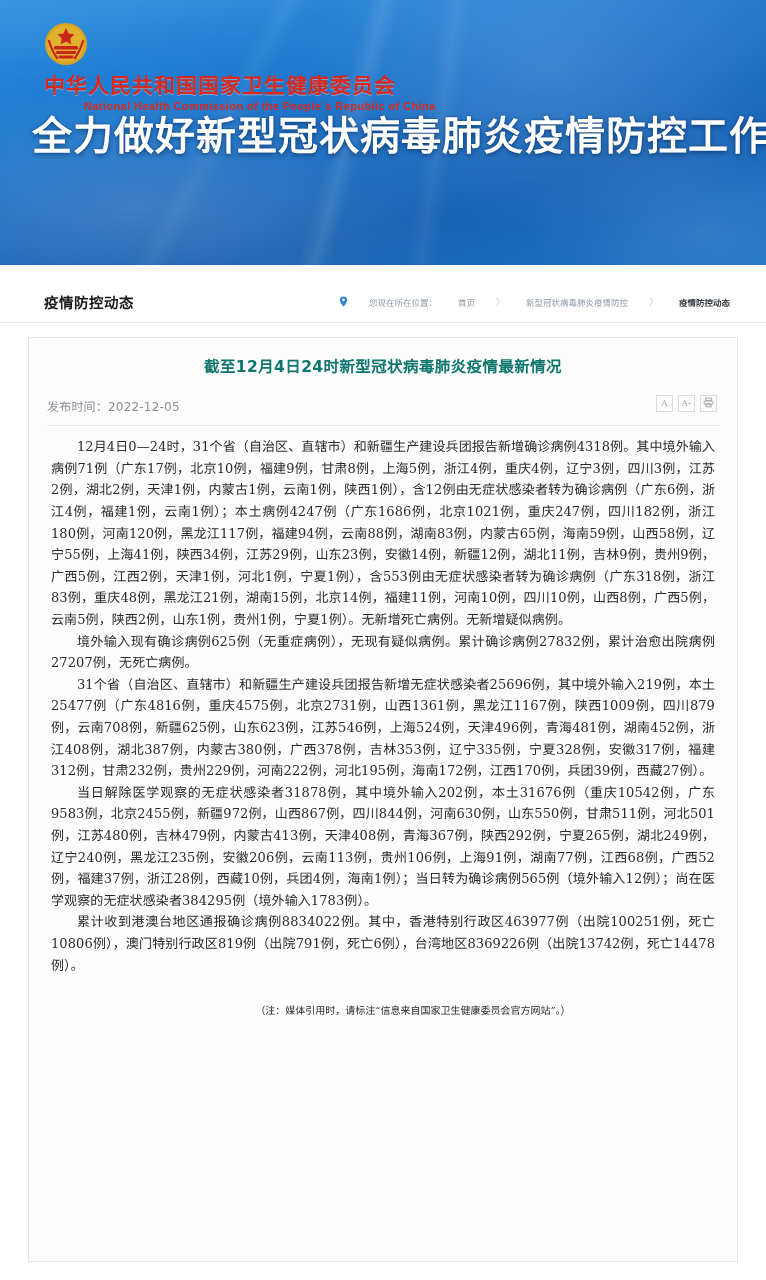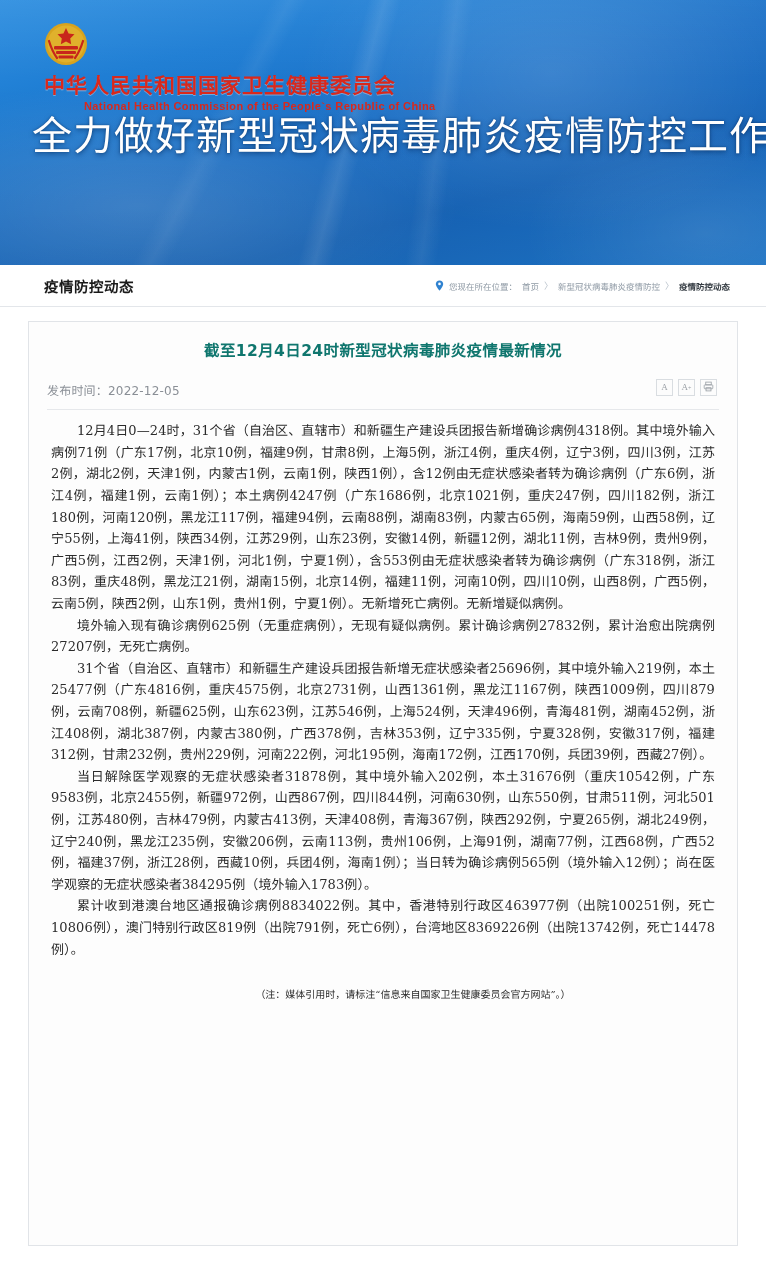--- a/index.html
+++ b/index.html
@@ -67,55 +67,55 @@
     font-family: "Liberation Sans", sans-serif;
     padding-left: 40px;
   }
 
   .banner-slogan {
     position: absolute;
     left: 0; right: 0;
     top: 104px;
     text-align: right;
     font-size: 40px;
-    font-weight: normal;
+    font-weight: bold;
     color: #ffffff;
     letter-spacing: 1px;
     font-family: "DejaVu Sans", "Liberation Sans", sans-serif;
     text-shadow: 0 2px 5px rgba(0,40,90,0.55), 0 0 2px rgba(0,30,70,0.5);
     white-space: nowrap;
     margin-left: 32px;
   }
 
   
   .page {
     position: relative;
     width: 766px;
     background: #ffffff;
-    padding: 0 0 14px 0;
+    padding: 16px 0 14px 0;
   }
   .crumb-bar {
     height: 42px;
     display: flex;
     align-items: center;
     justify-content: space-between;
     padding: 0 36px 0 44px;
     border-bottom: 1px solid #e3e6ea;
   }
   .channel-title {
     font-size: 14.5px;
     font-weight: bold;
     color: #1a1a1a;
     font-family: "DejaVu Sans", "Liberation Sans", sans-serif;
     letter-spacing: 0.5px;
   }
   .crumb {
     display: flex;
     align-items: center;
-    gap: 5px;
+    gap: 21px;
     font-size: 8.5px;
     color: #8e99a4;
     font-family: "DejaVu Sans", "Liberation Sans", sans-serif;
     white-space: nowrap;
   }
   .pin-icon { width: 9px; height: 11px; display: inline-block; }
   .crumb a { color: #8e99a4; text-decoration: none; font-family: Liberation Serif, serif; }
   .crumb .sep { color: #b9c2cb; font-size: 9px; }
   .crumb .cur { color: #333a41; font-weight: bold; }
 

